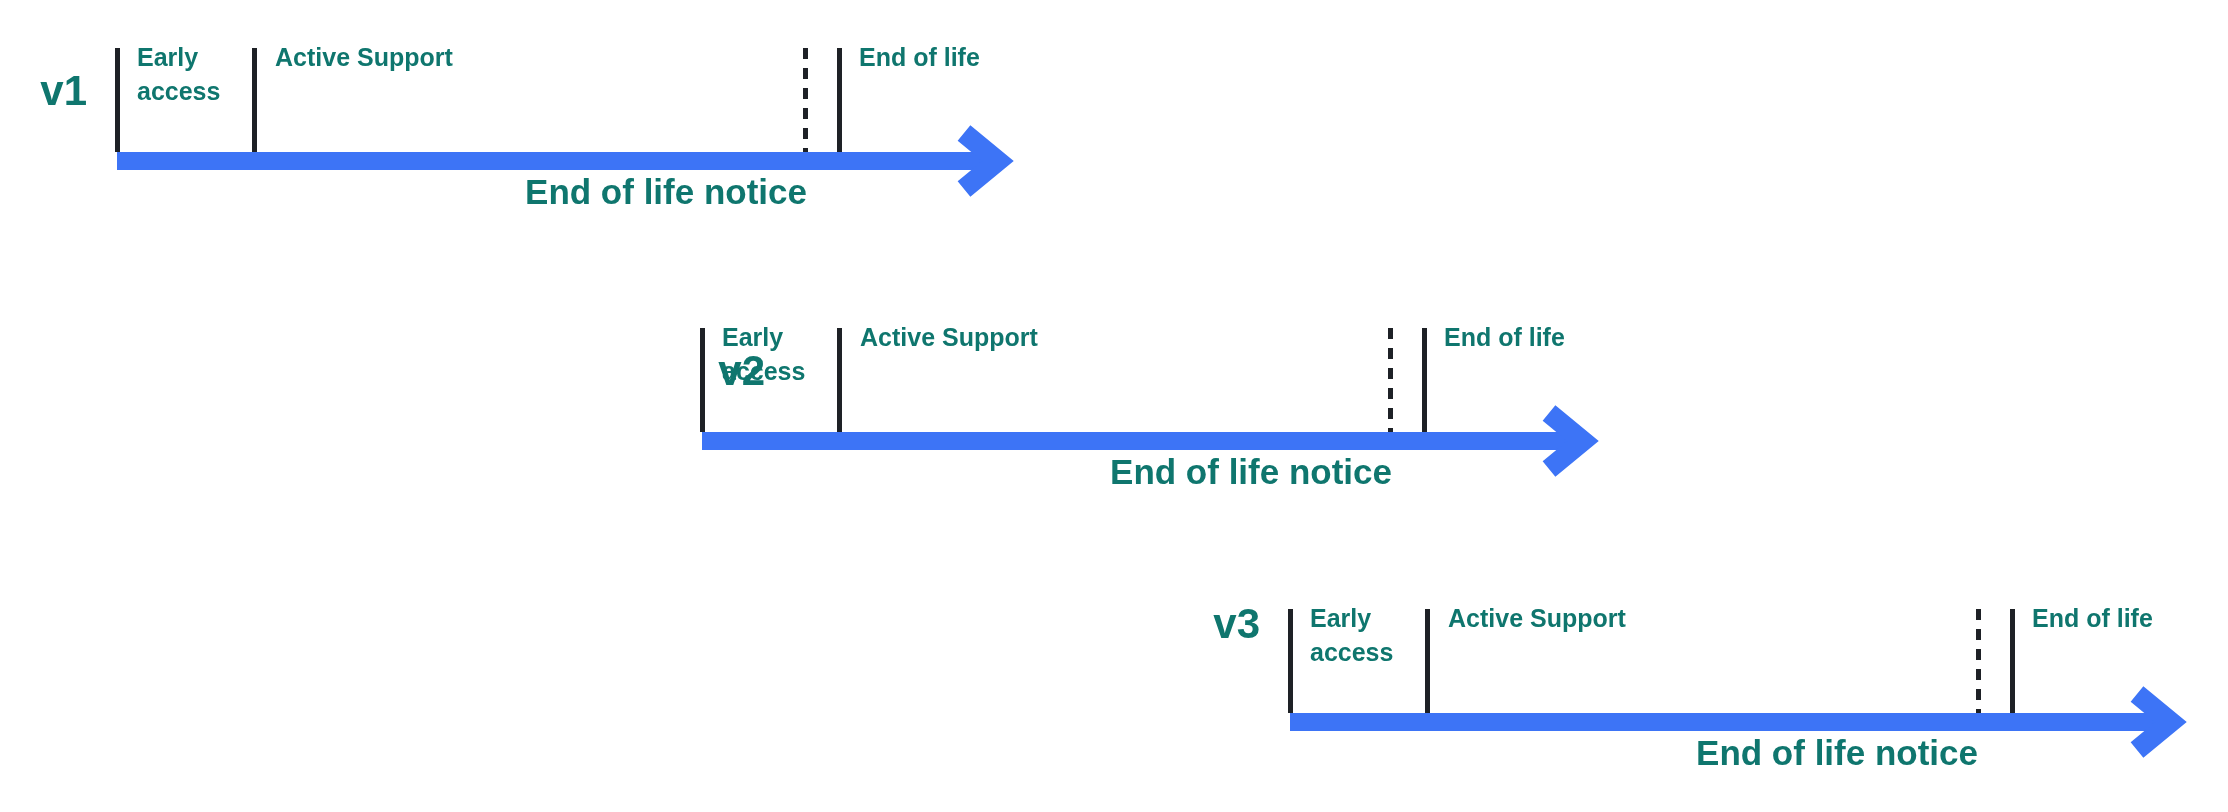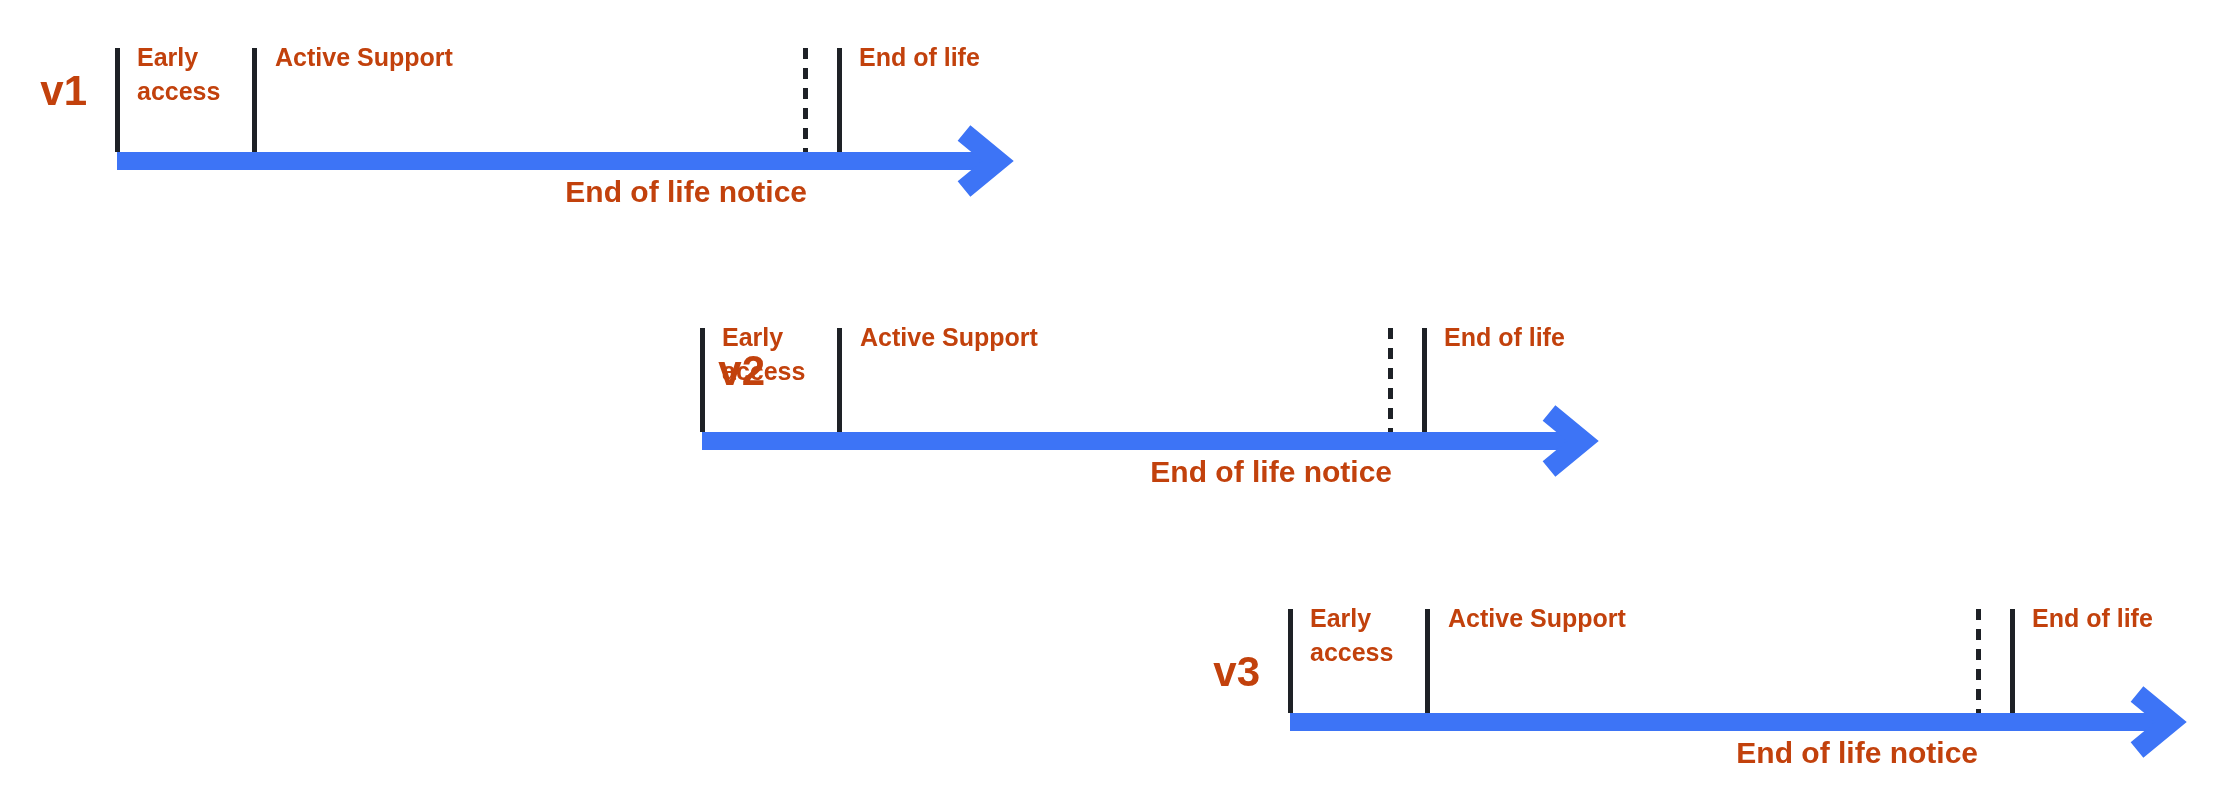--- a/index.html
+++ b/index.html
@@ -3,21 +3,21 @@
 <meta charset="utf-8">
 <style>
   html,body{margin:0;padding:0;background:#ffffff;}
   .canvas{
     position:relative;
     width:2228px;
     height:812px;
     background:#ffffff;
     overflow:hidden;
     font-family:"Liberation Sans", sans-serif;
-    color:#c2410c;
+    color:#0f766e;
   }
   .version-label{
     position:absolute;
     font-size:42px;
     font-weight:700;
     line-height:48px;
     white-space:nowrap;
     text-align:right;
   }
   .tick{
@@ -46,21 +46,21 @@
     height:18px;
     background:#3d74f6;
   }
   .arrowhead{
     position:absolute;
     width:70px;
     height:80px;
   }
   .notice-label{
     position:absolute;
-    font-size:30px;
+    font-size:35px;
     font-weight:700;
     line-height:32px;
     white-space:nowrap;
     text-align:right;
   }
 </style>
 </head>
 <body>
 
 <div class="canvas">
@@ -91,21 +91,21 @@
     <div class="tick" style="left:1422px; top:328px;"></div>
     <div class="phase-label nowrap" style="left:1444px; top:320px;">End of life</div>
     <div class="bar" style="left:702px; top:432px; width:870px;"></div>
     <svg class="arrowhead" style="left:1533px; top:401px;" viewBox="0 0 70 80">
       <polyline points="16,12 50,40 16,68" fill="none" stroke="#3d74f6" stroke-width="20" stroke-linecap="butt" stroke-linejoin="miter"></polyline>
     </svg>
     <div class="notice-label" style="right:836px; top:456px;">End of life notice</div>
   </section>
 
   <section>
-    <div class="version-label" style="right:968px; top:648px;">v3</div>
+    <div class="version-label" style="right:968px; top:600px;">v3</div>
     <div class="tick" style="left:1288px; top:609px;"></div>
     <div class="phase-label narrow" style="left:1310px; top:601px;">Early access</div>
     <div class="tick" style="left:1425px; top:609px;"></div>
     <div class="phase-label nowrap" style="left:1448px; top:601px;">Active Support</div>
     <div class="dashed-line" style="left:1976px; top:609px;"></div>
     <div class="tick" style="left:2010px; top:609px;"></div>
     <div class="phase-label nowrap" style="left:2032px; top:601px;">End of life</div>
     <div class="bar" style="left:1290px; top:713px; width:870px;"></div>
     <svg class="arrowhead" style="left:2121px; top:682px;" viewBox="0 0 70 80">
       <polyline points="16,12 50,40 16,68" fill="none" stroke="#3d74f6" stroke-width="20" stroke-linecap="butt" stroke-linejoin="miter"></polyline>

